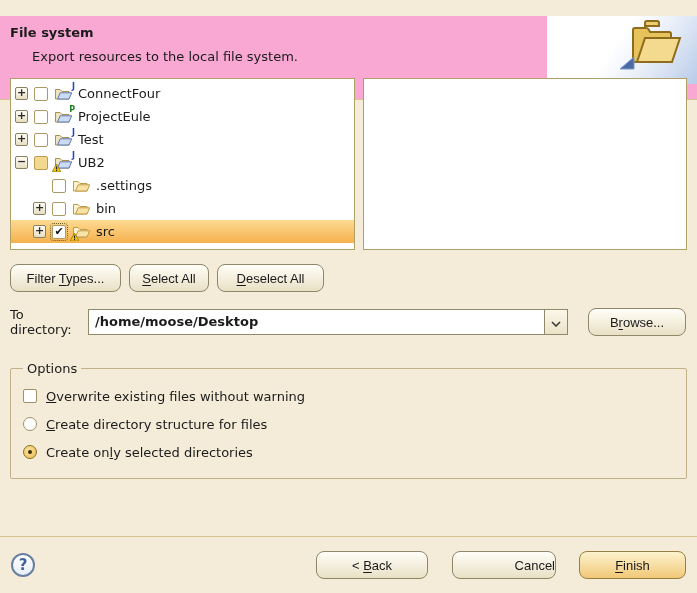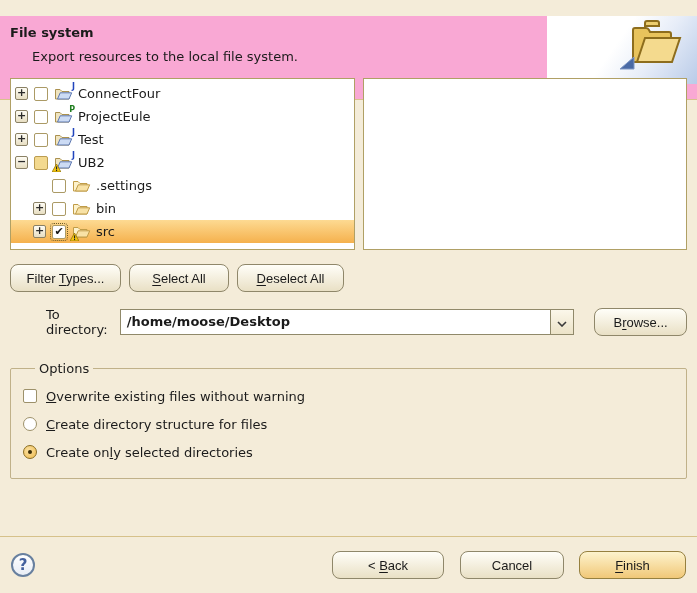--- a/index.html
+++ b/index.html
@@ -51,54 +51,54 @@
 
   .tree-lbl { white-space:nowrap; }
 
   
   .btn { display:inline-flex; align-items:center; justify-content:center; height:28px;
     background:linear-gradient(#fffef8,#e9e0c5); border:1px solid #8f876a; border-radius:8px;
     font-size:13px; color:#1a1a1a; cursor:default; }
   .btn u { text-underline-offset:2px; }
   .toolbar { margin-top:14px; display:flex; gap:8px; }
   .btn-filter { width:111px; }
-  .btn-selall { width:100px; }
+  .btn-selall { width:80px; }
   .btn-desall { width:107px; }
 
   
-  .dest-row { margin-top:15px; display:flex; align-items:center;margin-left:36px; }
+  .dest-row { margin-top:15px; display:flex; align-items:center; }
   .dest-label { width:78px; }
   .combo { width:480px; height:26px; background:#fff; border:1px solid #90896a; display:flex; }
   .combo-text { flex:1; padding:4px 6px 0 6px; white-space:nowrap; overflow:hidden;font-weight:bold; }
   .combo-btn { width:23px; border-left:1px solid #90896a; background:linear-gradient(#fbf7ea,#ece3c8);
     display:flex; align-items:center; justify-content:center; }
   .btn-browse { width:98px; margin-left:20px;text-align:right; }
 
   
   fieldset.options { margin-top:24px; border:1px solid #c0b189; border-radius:2px;
     padding:6px 12px 12px 12px; }
-  fieldset.options legend { padding:0 4px; margin-left:12px; }
+  fieldset.options legend { padding:0 4px; margin-left:0; }
   .opt-row { height:28px; display:flex; align-items:center; }
   .opt-cb { width:14px; height:14px; background:#fff; border:1px solid #9d916a; border-radius:2px; margin-right:9px; }
   .radio { width:14px; height:14px; border-radius:50%; background:#fff; border:1px solid #9d916a;
     margin-right:9px; position:relative; }
   .radio.on { background:radial-gradient(circle at 38% 35%,#fadf9f,#eebb4e); border-color:#8a6d22; }
   .radio.on .dot { position:absolute; left:4px; top:4px; width:4px; height:4px; border-radius:50%; background:#3a2c05; }
 
   
   .footer { position:absolute; left:0; right:0; bottom:0; height:57px; border-top:1px solid #d6c18a;
     background:#f4ecd9; display:flex; align-items:center; padding:0 11px; }
   .help { width:24px; height:24px; border-radius:50%; border:2px solid #68809f;
     background:linear-gradient(#ffffff,#e8edf5); color:#44619e; font-weight:bold; font-size:15px;
     display:flex; align-items:center; justify-content:center; }
   .foot-spacer { flex:1; }
   .btn-back { width:112px; }
   .btn-next { width:106px; margin-left:2px; background:#f0e8d1; border-color:#ccc3a5; color:#b3a98d; }
-  .btn-cancel { width:104px; margin-left:16px; }
-  .btn-finish { width:107px; margin-left:15px;
+  .btn-cancel { width:104px; margin-left:24px;justify-content:flex-end; }
+  .btn-finish { width:107px; margin-left:23px;
     background:linear-gradient(#fdf3cd,#f1c878); border-color:#96803f; }
 </style>
 </head>
 <body>
 
 <div class="dialog">
 
   <div class="header">
     <div class="banner-art"></div>
     <span class="hdr-folder">

